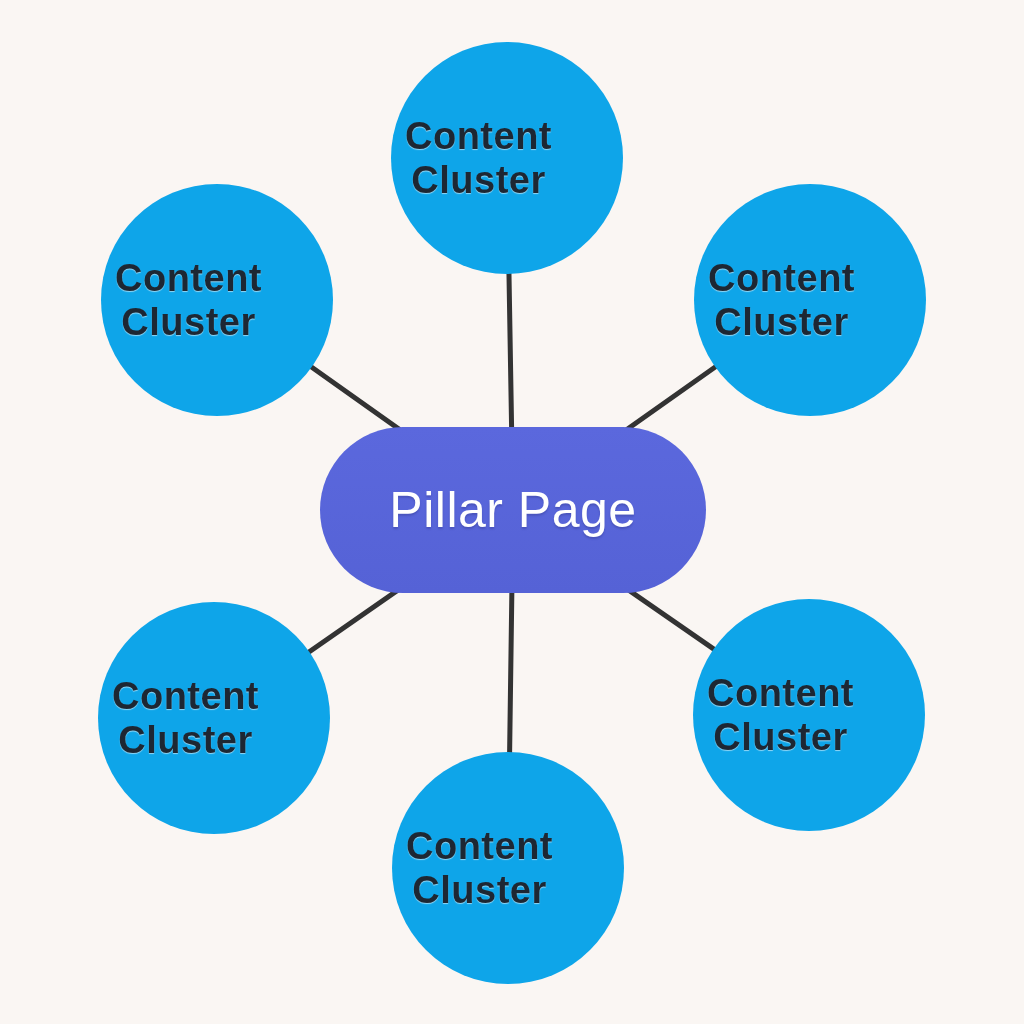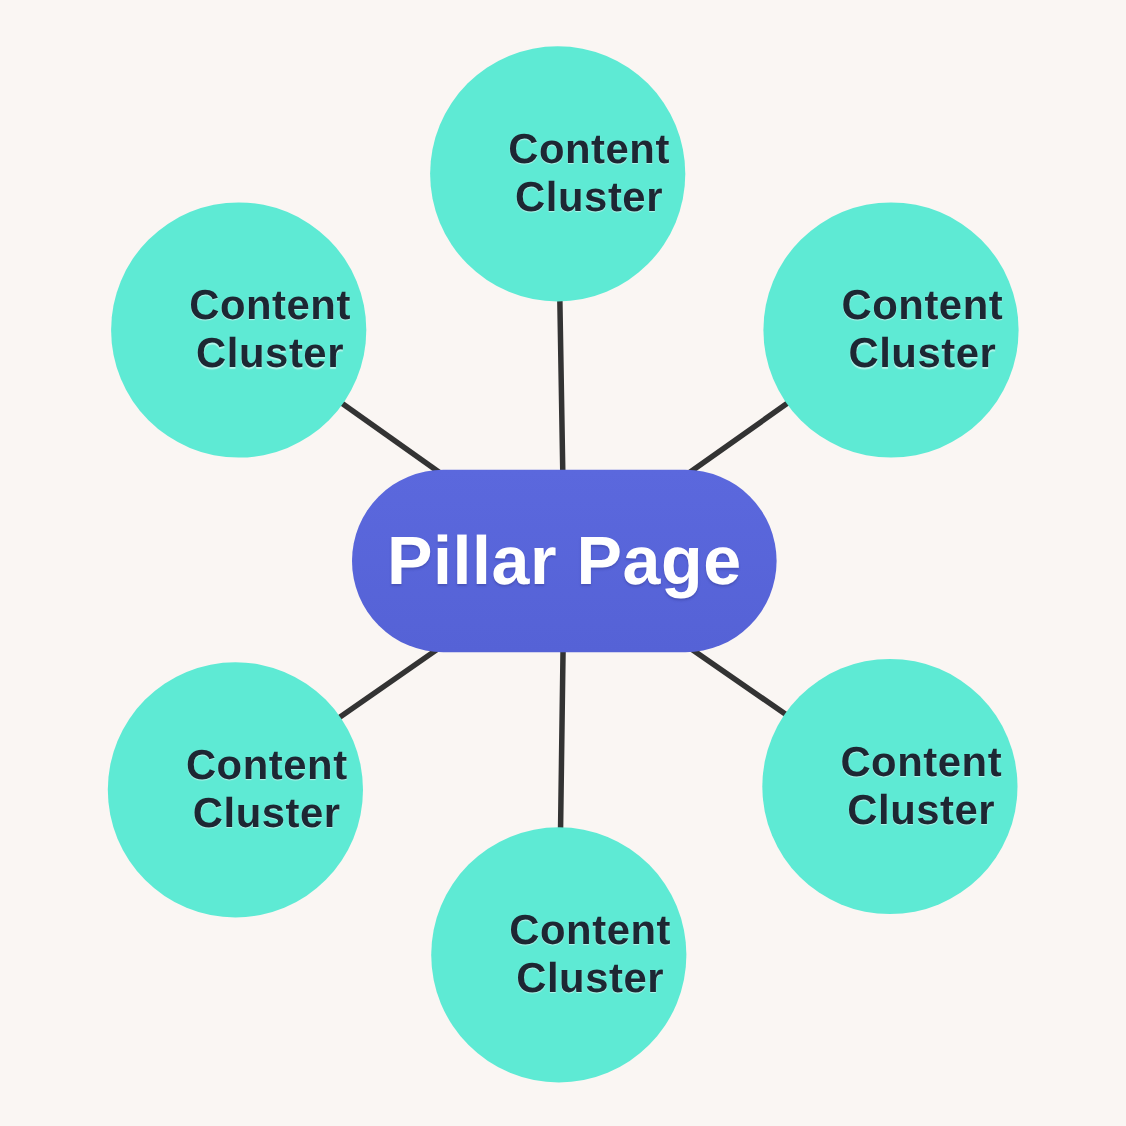--- a/index.html
+++ b/index.html
@@ -25,24 +25,24 @@
     left: 0; top: 0;
     width: 1024px;
     height: 1024px;
     z-index: 1;
   }
   .cluster-node {
     position: absolute;
     width: 232px;
     height: 232px;
     border-radius: 50%;
-    background: #5eead4;
+    background: #0ea5e9;
     display: flex;
     align-items: center;
-    justify-content: flex-end;
+    justify-content: flex-start;
     text-align: center;
     z-index: 2;
   }
   .cluster-node .node-label {
     font-size: 38px;
     line-height: 1.17;
     font-weight: 700;
     color: #1d2733;
     letter-spacing: 0.5px;
     width: 175px;
@@ -61,22 +61,22 @@
     width: 386px;
     height: 166px;
     border-radius: 83px;
     background: linear-gradient(180deg, #5b68dd 0%, #5562d6 100%);
     display: flex;
     align-items: center;
     justify-content: center;
     z-index: 3;
   }
   .center-node .center-label {
-    font-size: 62px;
-    font-weight: 700;
+    font-size: 50px;
+    font-weight: 400;
     color: #ffffff;
     letter-spacing: 0.5px;
     text-shadow: 0 2px 2px rgba(35, 40, 110, 0.28);
   }
 </style>
 </head>
 <body>
 
 <div class="canvas">
 

